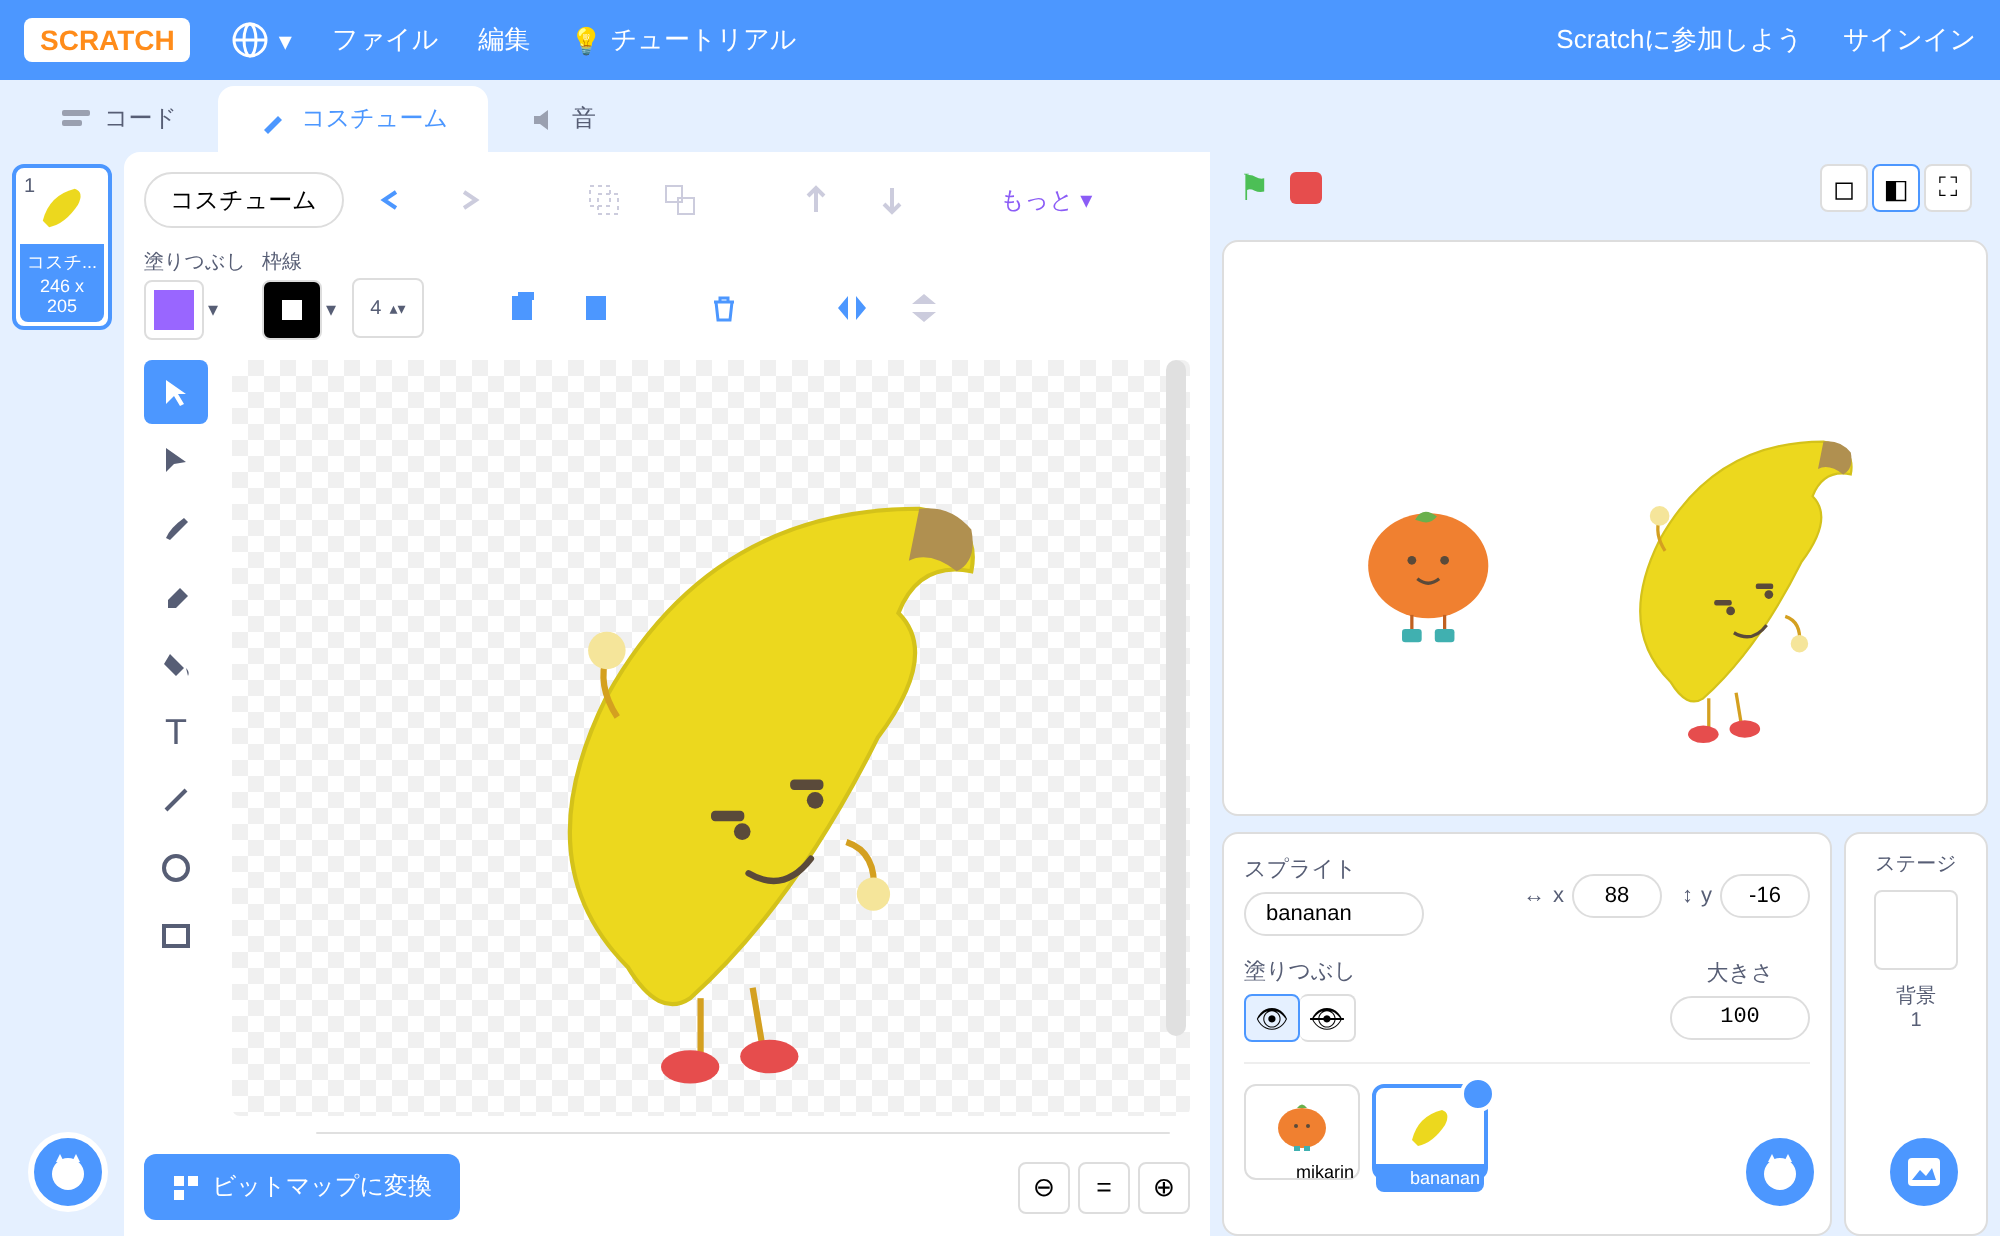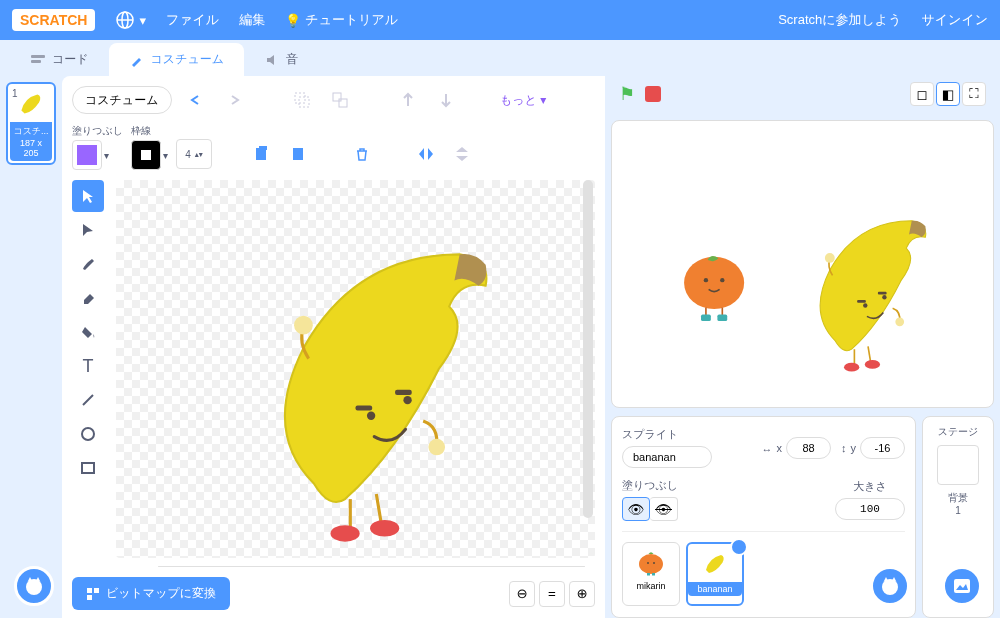--- a/index.html
+++ b/index.html
@@ -56,21 +56,21 @@
 .stage { height: 288px; background: white; border-radius: 8px; border: 1px solid #ddd; position: relative; overflow: hidden; }
 
 .sprite-panel { flex: 1; display: flex; gap: 6px; }
 .sprite-info { flex: 1; background: white; border-radius: 8px; border: 1px solid #ddd; padding: 10px; }
 .sprite-row { display: flex; align-items: center; gap: 10px; margin-bottom: 10px; font-size: 11px; color: #575e75; }
 .sprite-input { border: 1px solid #ddd; border-radius: 16px; padding: 4px 10px; width: 70px; text-align: center; font-size: 11px; }
 .vis-btn { width: 28px; height: 24px; border: 1px solid #ddd; background: white; border-radius: 4px; }
 .vis-btn.active { background: #e5f0ff; border-color: #4c97ff; }
 
 .sprite-list { display: flex; gap: 6px; margin-top: 10px; padding-top: 10px; border-top: 1px solid #eee; }
-.sprite-item { width: 58px; height: 64px; border: 1px solid #ddd; border-radius: 6px; background: white; text-align: center; padding: 2px; cursor: pointer; position: relative; font-size: 9px; }
+.sprite-item { width: 58px; height: 48px; border: 1px solid #ddd; border-radius: 6px; background: white; text-align: right; padding: 2px; cursor: pointer; position: relative; font-size: 9px; }
 .sprite-item.selected { border: 2px solid #4c97ff; }
 .sprite-item .sp-img { height: 36px; display: flex; align-items: center; justify-content: center; }
 .sprite-item.selected .sp-name { background: #4c97ff; color: white; padding: 2px; border-radius: 0 0 4px 4px; margin: 0 -2px -2px; }
 .del-btn { position: absolute; top: -6px; right: -6px; width: 18px; height: 18px; background: #4c97ff; border-radius: 50%; border: 2px solid white; }
 
 .stage-thumb { width: 72px; background: white; border-radius: 8px; border: 1px solid #ddd; padding: 8px 14px; text-align: center; font-size: 10px; color: #575e75; }
 .stage-thumb .th { height: 40px; border: 1px solid #ddd; border-radius: 4px; margin: 6px 0; background: white; }
 
 .fab { position: absolute; width: 40px; height: 40px; background: #4c97ff; border-radius: 50%; border: 3px solid white; cursor: pointer; display: flex; align-items: center; justify-content: center; color: white; font-size: 18px; }
 .fab-l { bottom: 12px; left: 14px; }
@@ -128,21 +128,21 @@
   <div class="left">
     <div class="costume-thumb">
       <div class="num">1</div>
       <div class="img">
         <svg width="32" height="32" viewBox="0 0 100 100">
             <path d="M20 70 Q30 30 70 20 Q85 25 75 45 Q55 75 30 80 Z" fill="#ecd81e"></path>
           </svg>
       </div>
       <div class="costume-label">
         <div>コスチ...</div>
-        <div>187 x 205</div>
+        <div>246 x 205</div>
       </div>
     </div>
   </div>
 
   <div class="editor">
     <div class="editor-header">
       <input class="name-input" value="コスチューム1" style="">
       <button class="icon-btn">
           <svg width="16" height="16">
             <path d="M10 4 L4 8 L10 12" fill="none" stroke="#4c97ff" stroke-width="2"></path>

